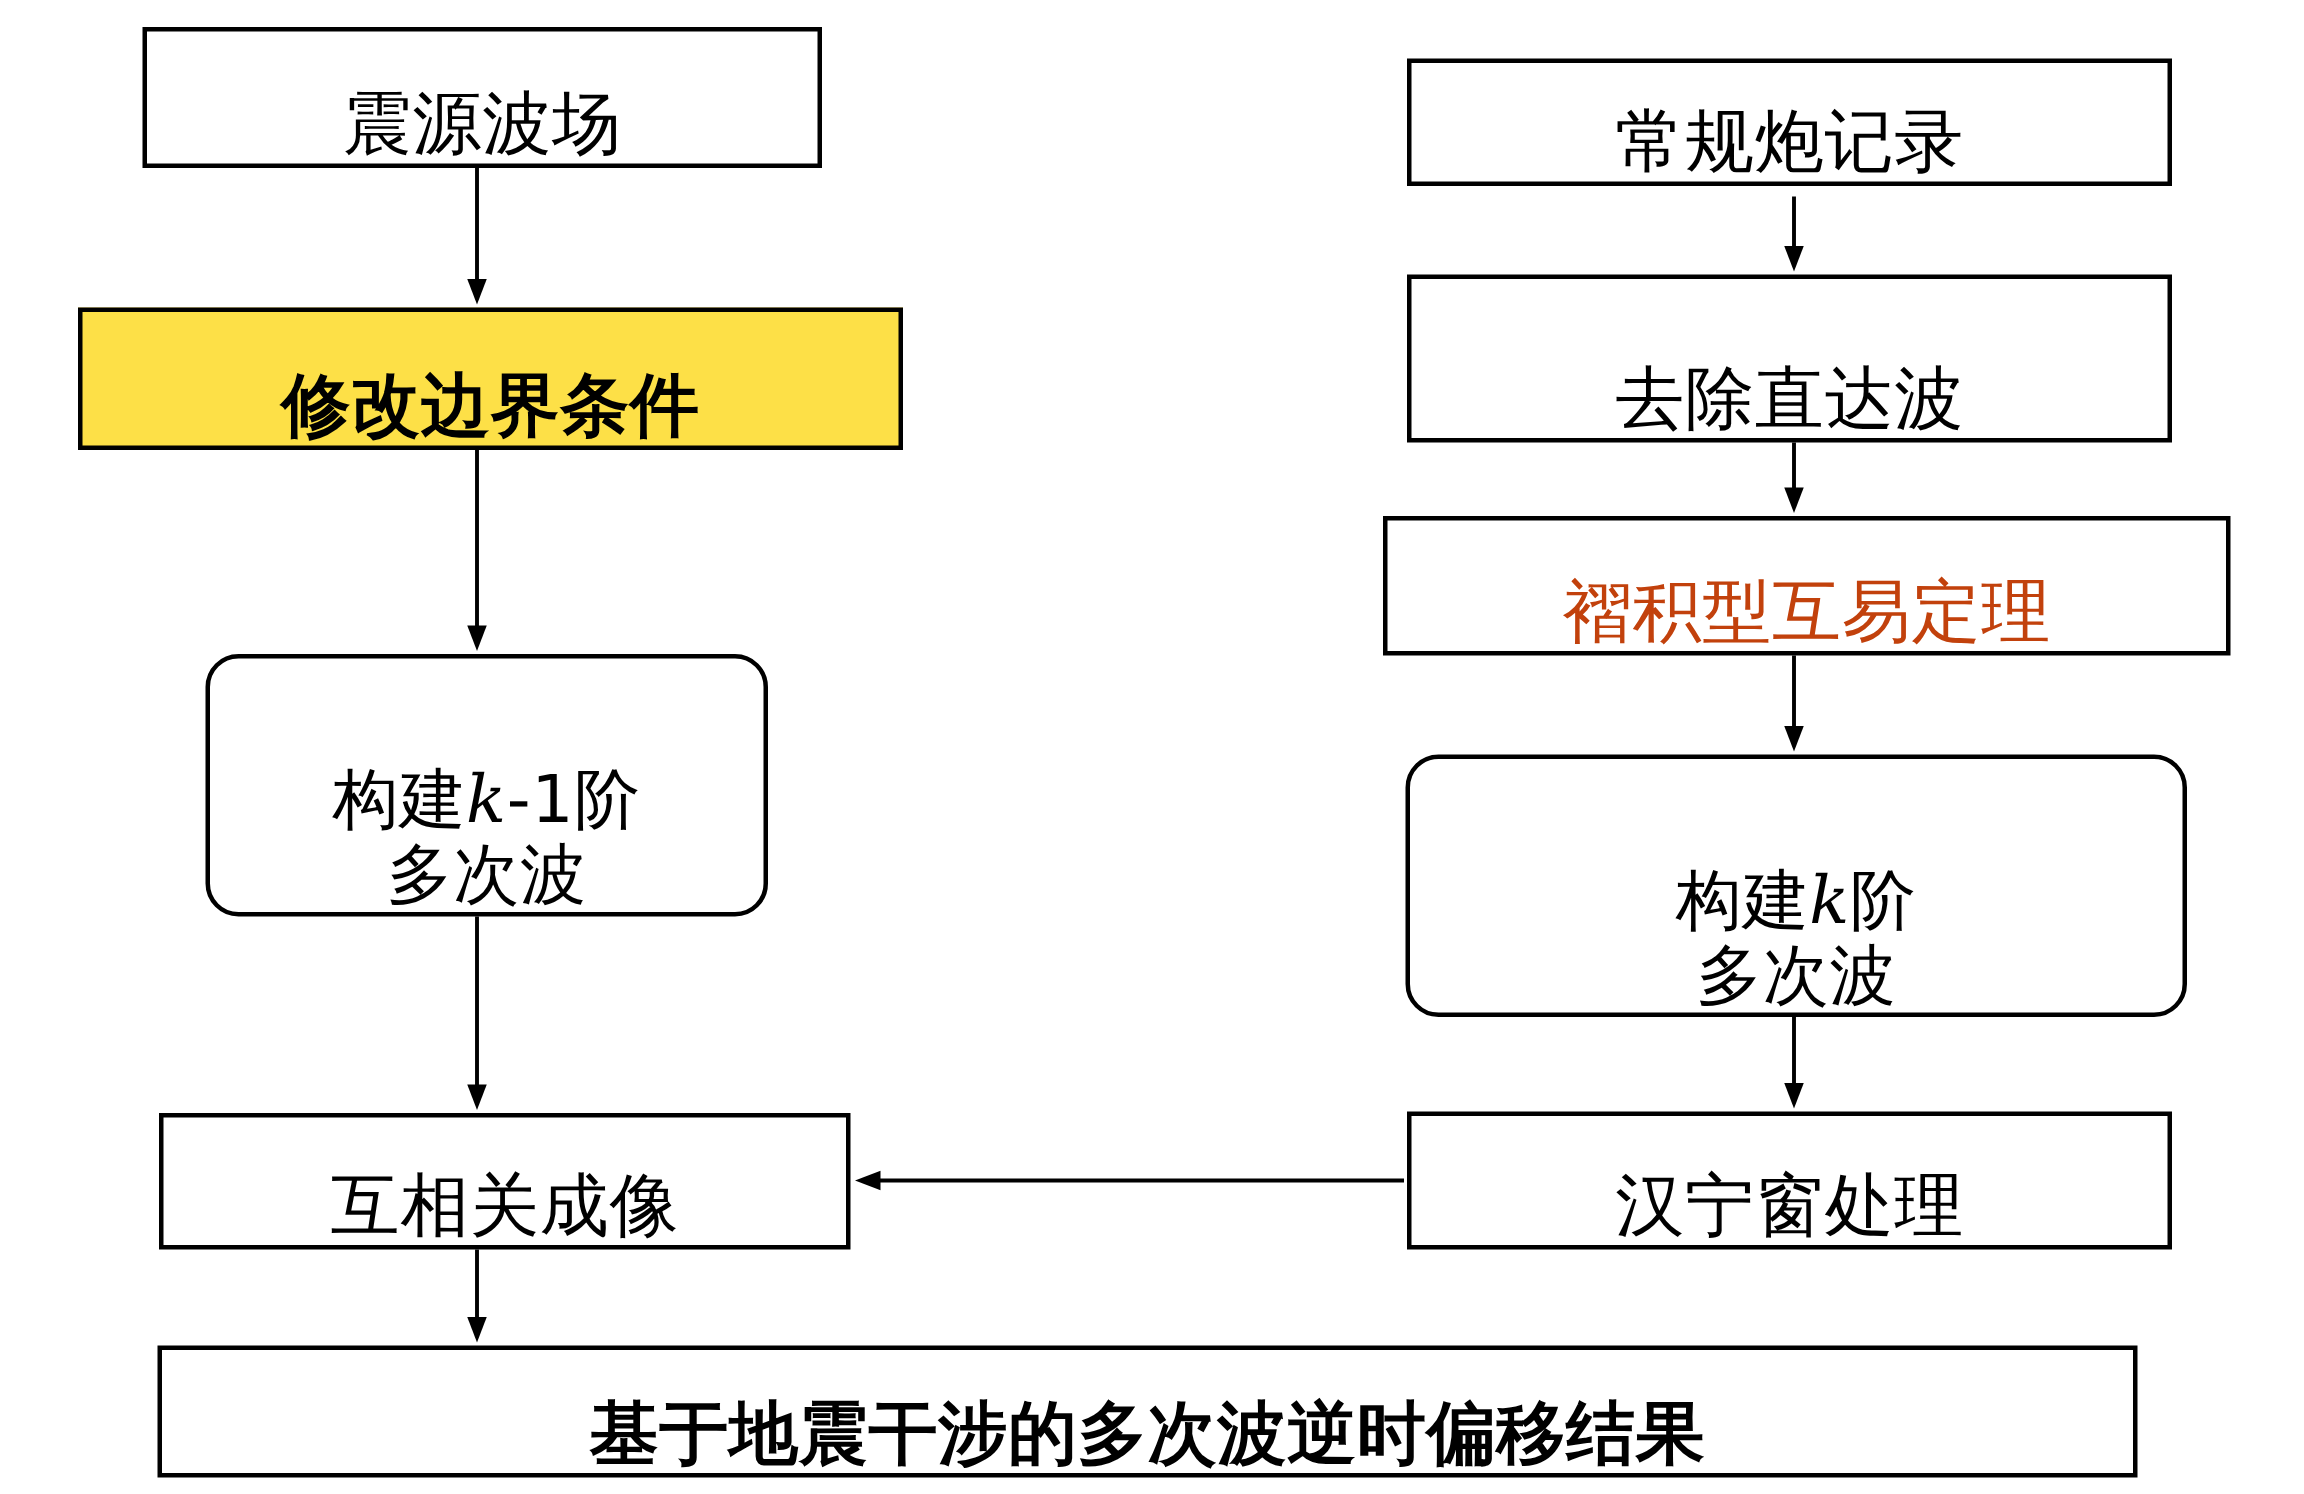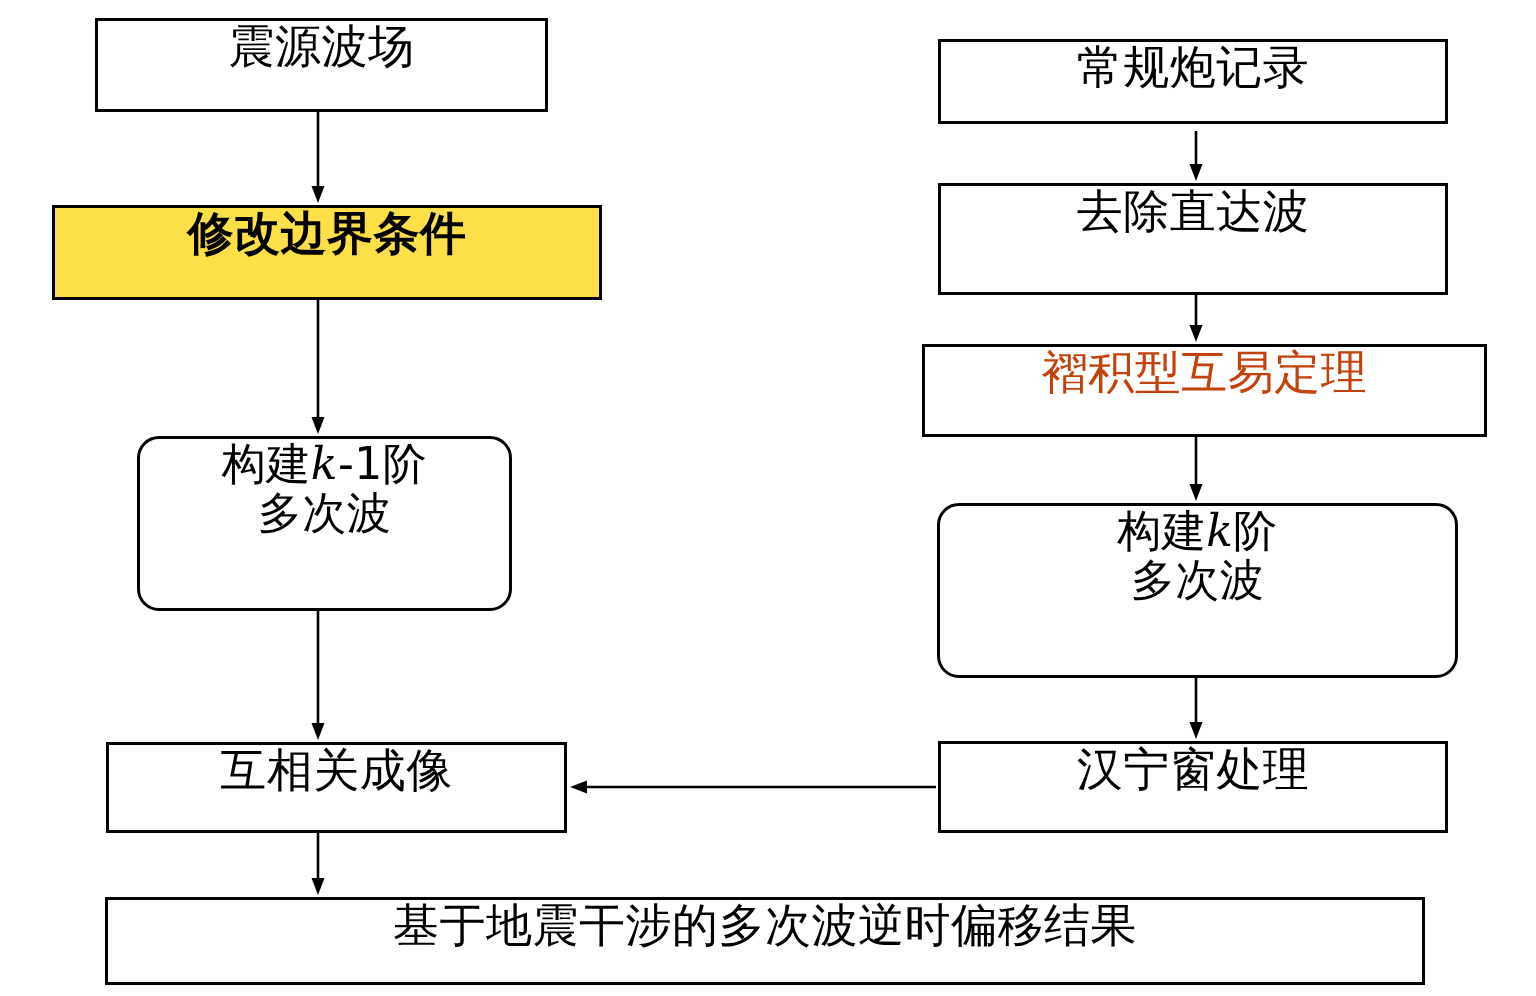--- a/index.html
+++ b/index.html
@@ -14,21 +14,21 @@
     background: #ffffff;
     overflow: hidden;
     font-family: "DejaVu Sans", "Liberation Sans", sans-serif;
   }
   .node {
     position: absolute;
     box-sizing: border-box;
     border: 3px solid #000000;
     background: #ffffff;
     display: flex;
-    align-items: flex-start;
+    align-items: flex-end;
     justify-content: center;
     text-align: center;
     color: #000000;
     line-height: 1.12;
     letter-spacing: 0.5px;
   }
   .node .txt {
     display: block;
     white-space: pre-line;
   }
@@ -66,21 +66,21 @@
       </div>
       <div class="node f46" style="left: 922px; top: 344px; width: 565px; height: 93px; border-color: rgb(0, 0, 0); background: rgb(255, 255, 255); color: #c2410c;">
         <span class="txt">褶积型互易定理</span>
       </div>
       <div class="node f44" style="left: 937px; top: 503px; width: 521px; height: 175px; border-color: rgb(0, 0, 0); background: rgb(255, 255, 255); color: rgb(0, 0, 0);">
         <span class="txt"><span>构建</span><i class="ital">k</i><span>阶</span><br><span>多次波</span></span>
       </div>
       <div class="node f46" style="left: 938px; top: 741px; width: 510px; height: 92px; border-color: rgb(0, 0, 0); background: rgb(255, 255, 255); color: rgb(0, 0, 0);">
         <span class="txt">汉宁窗处理</span>
       </div>
-      <div class="node f46" style="left: 105px; top: 897px; width: 1320px; height: 88px; border-color: rgb(0, 0, 0); background: rgb(255, 255, 255); color: rgb(0, 0, 0);">
+      <div class="node f46" style="left: 105px; top: 897px; width: 1320px; height: 88px; border-color: rgb(0, 0, 0); background: rgb(255, 255, 255); color: rgb(0, 0, 0); font-weight: bold;">
         <span class="txt">基于地震干涉的多次波逆时偏移结果</span>
       </div>
     </div>
   <div id="edges-layer">
       <div class="conn" style="left: 298px; top: 112px;">
         <svg width="40" height="91">
           <line x1="20" y1="0" x2="20" y2="77" stroke="#000000" stroke-width="2.6"></line>
           <polygon points="20,91 13.5,74 26.5,74" fill="#000000"></polygon>
         </svg>
       </div>

